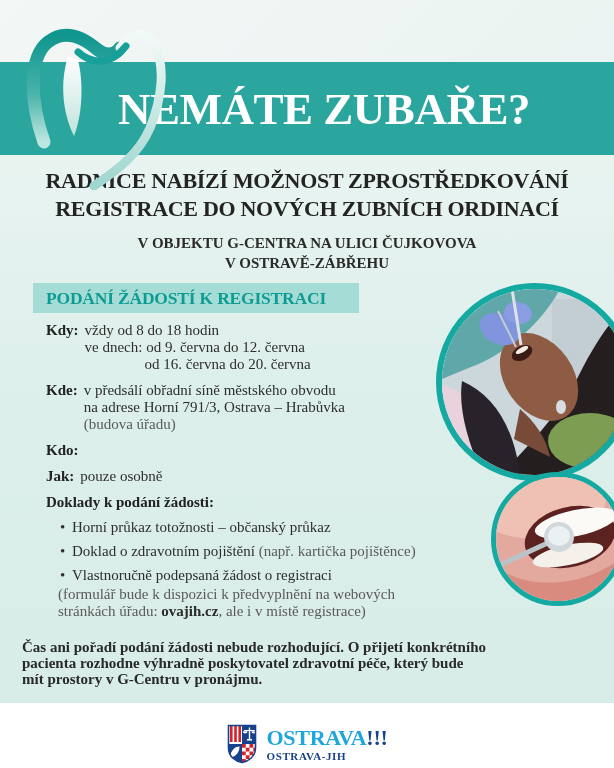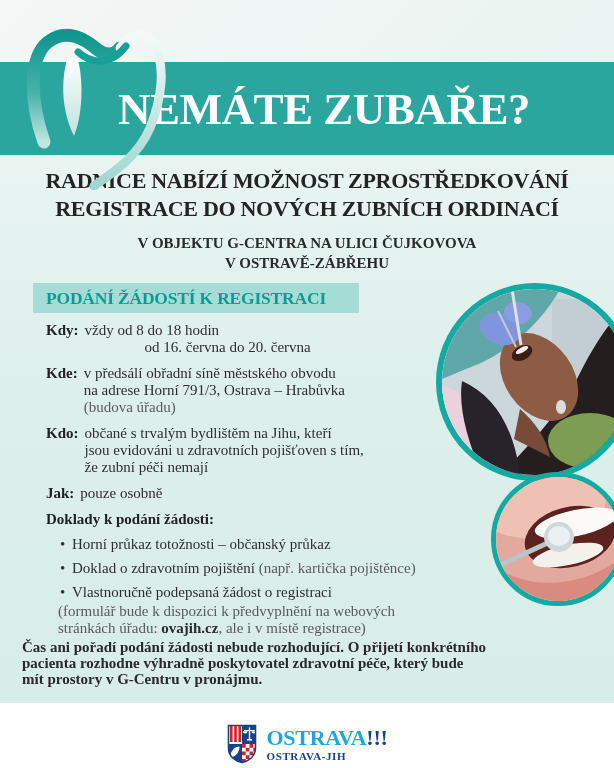--- a/index.html
+++ b/index.html
@@ -103,40 +103,36 @@
     <div class="band">
       <span class="stitle">PODÁNÍ ŽÁDOSTÍ K REGISTRACI</span>
     </div>
 
     <div class="details">
 
       <div class="row">
         <span class="lbl">Kdy:</span>
         <div class="val">
           <div>vždy od 8 do 18 hodin</div>
+          <div>ve dnech: od 9. června do 12. června</div>
           <div class="ind2">od 16. června do 20. června</div>
         </div>
       </div>
 
       <div class="row">
         <span class="lbl">Kde:</span>
         <div class="val">
           <div>v předsálí obřadní síně městského obvodu</div>
           <div>na adrese Horní 791/3, Ostrava – Hrabůvka</div>
           <div class="note">(budova úřadu)</div>
         </div>
       </div>
 
       <div class="row">
         <span class="lbl">Kdo:</span>
-        <div class="val">
-          <div>občané s trvalým bydlištěm na Jihu, kteří</div>
-          <div>jsou evidováni u zdravotních pojišťoven s tím,</div>
-          <div>že zubní péči nemají</div>
-        </div>
       </div>
 
       <div class="row">
         <span class="lbl">Jak:</span>
         <div class="val">pouze osobně</div>
       </div>
 
       <div class="dokl-label">Doklady k podání žádosti:</div>
 
       <div class="bullet" style="margin-left:14px;">

